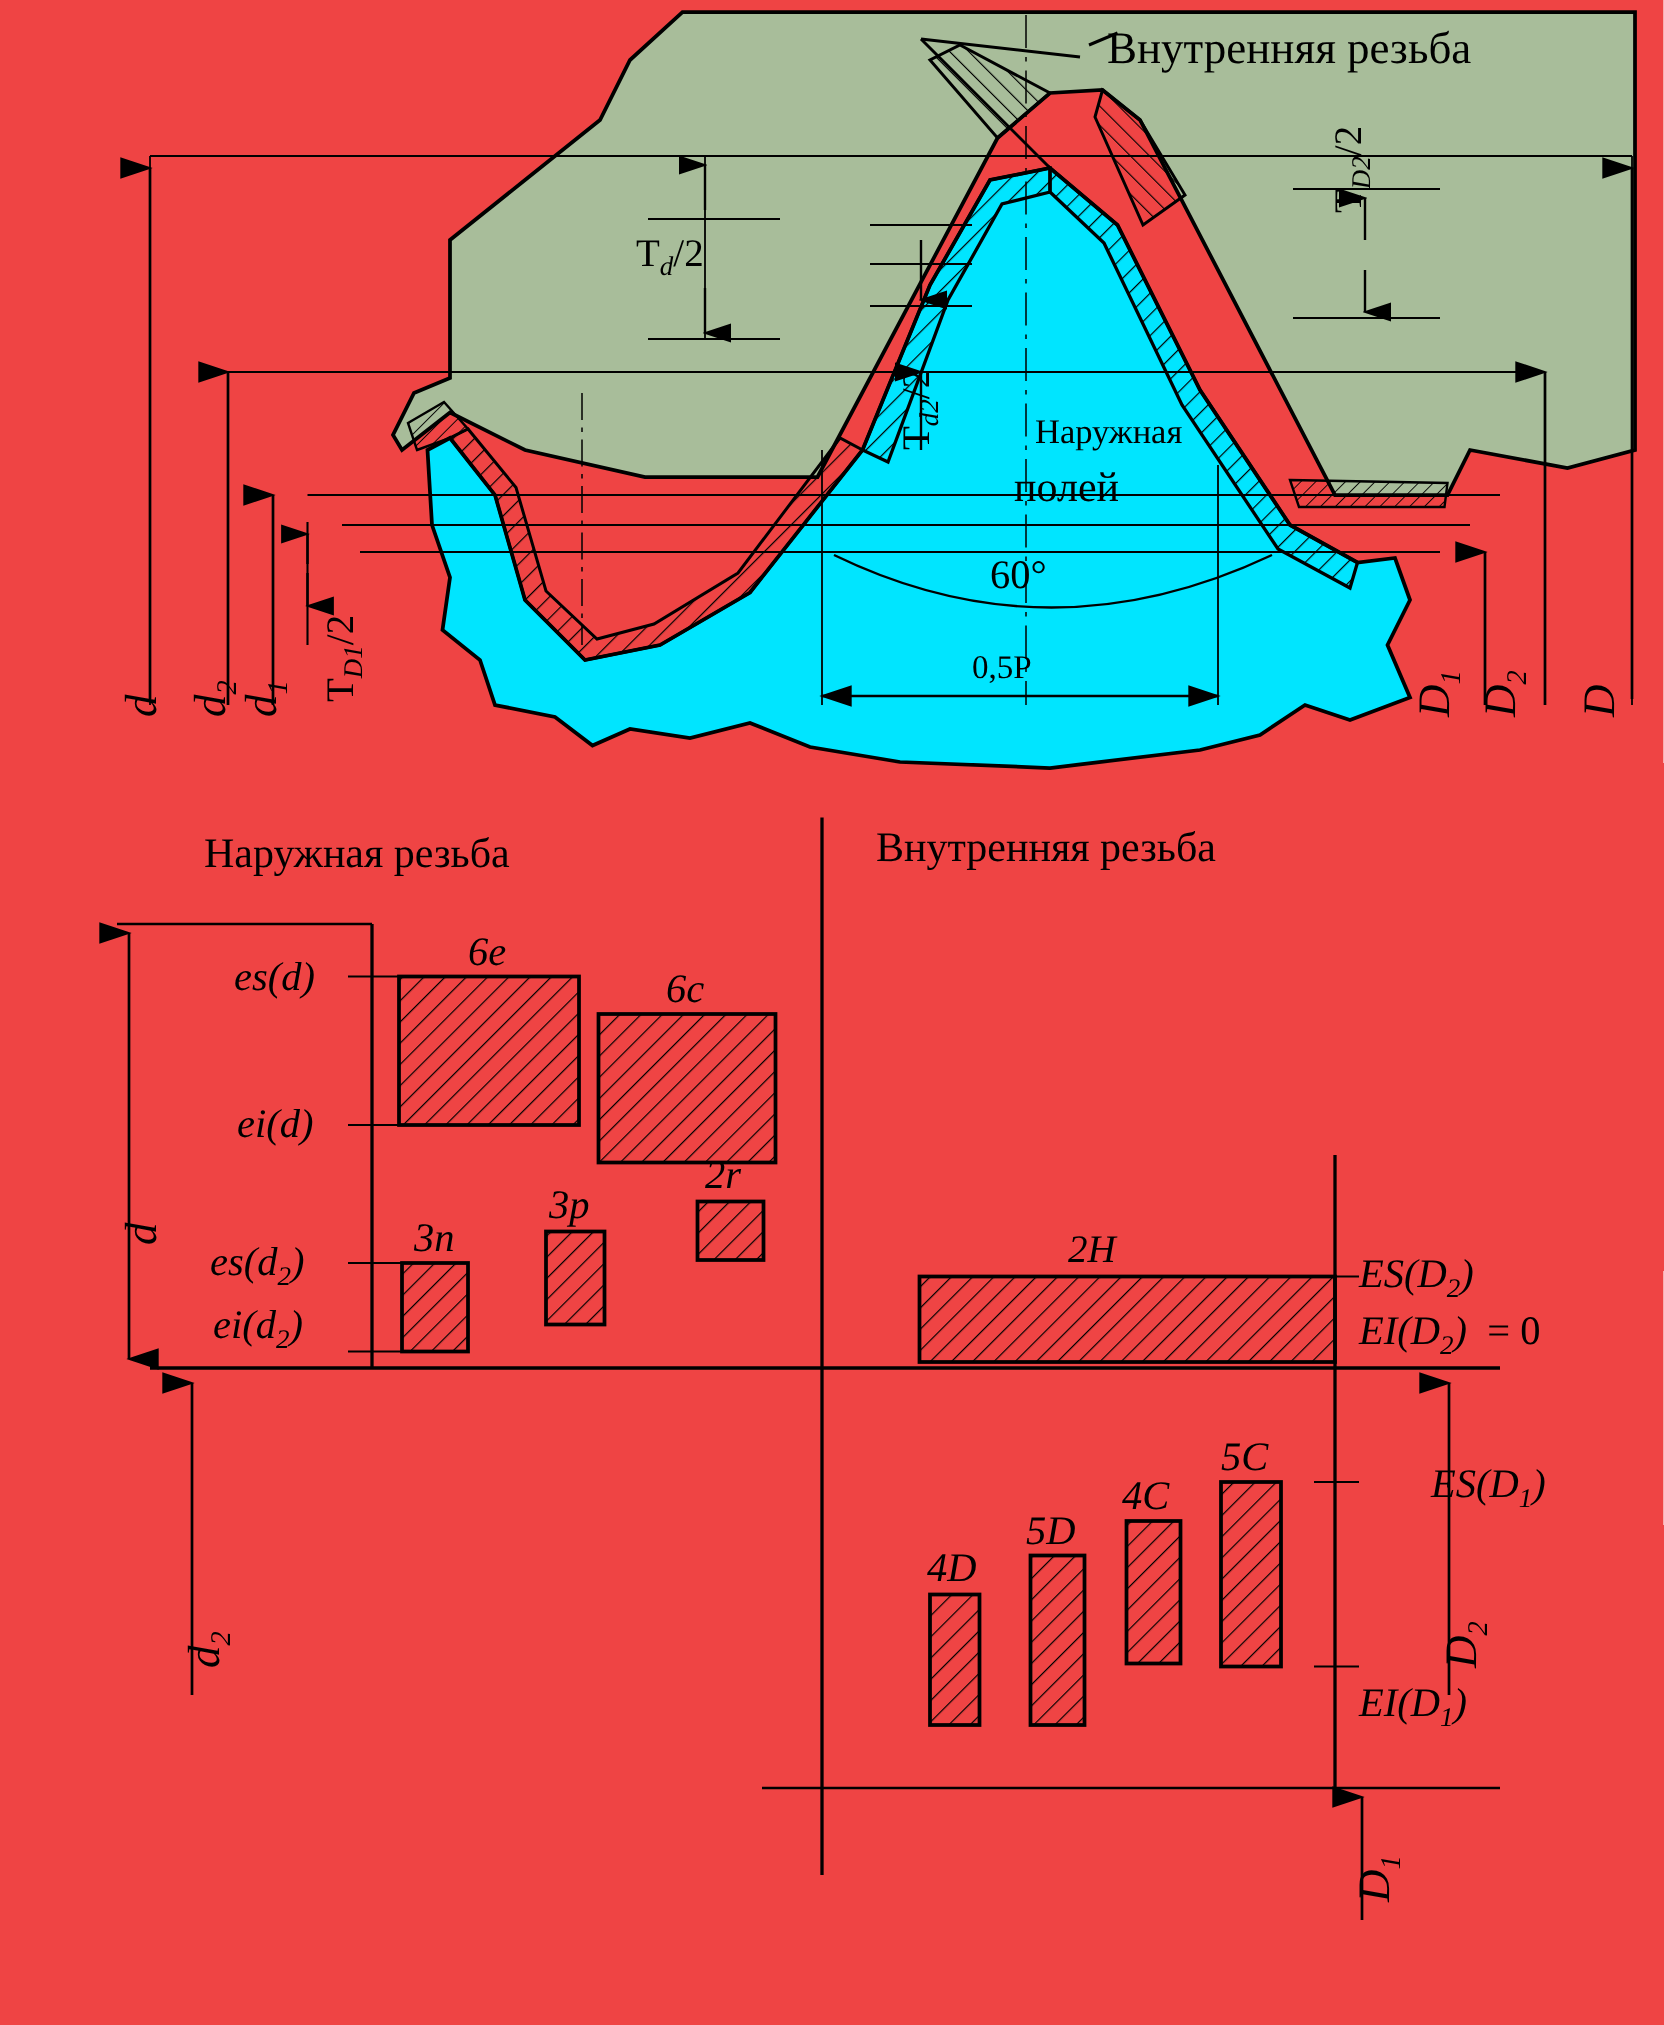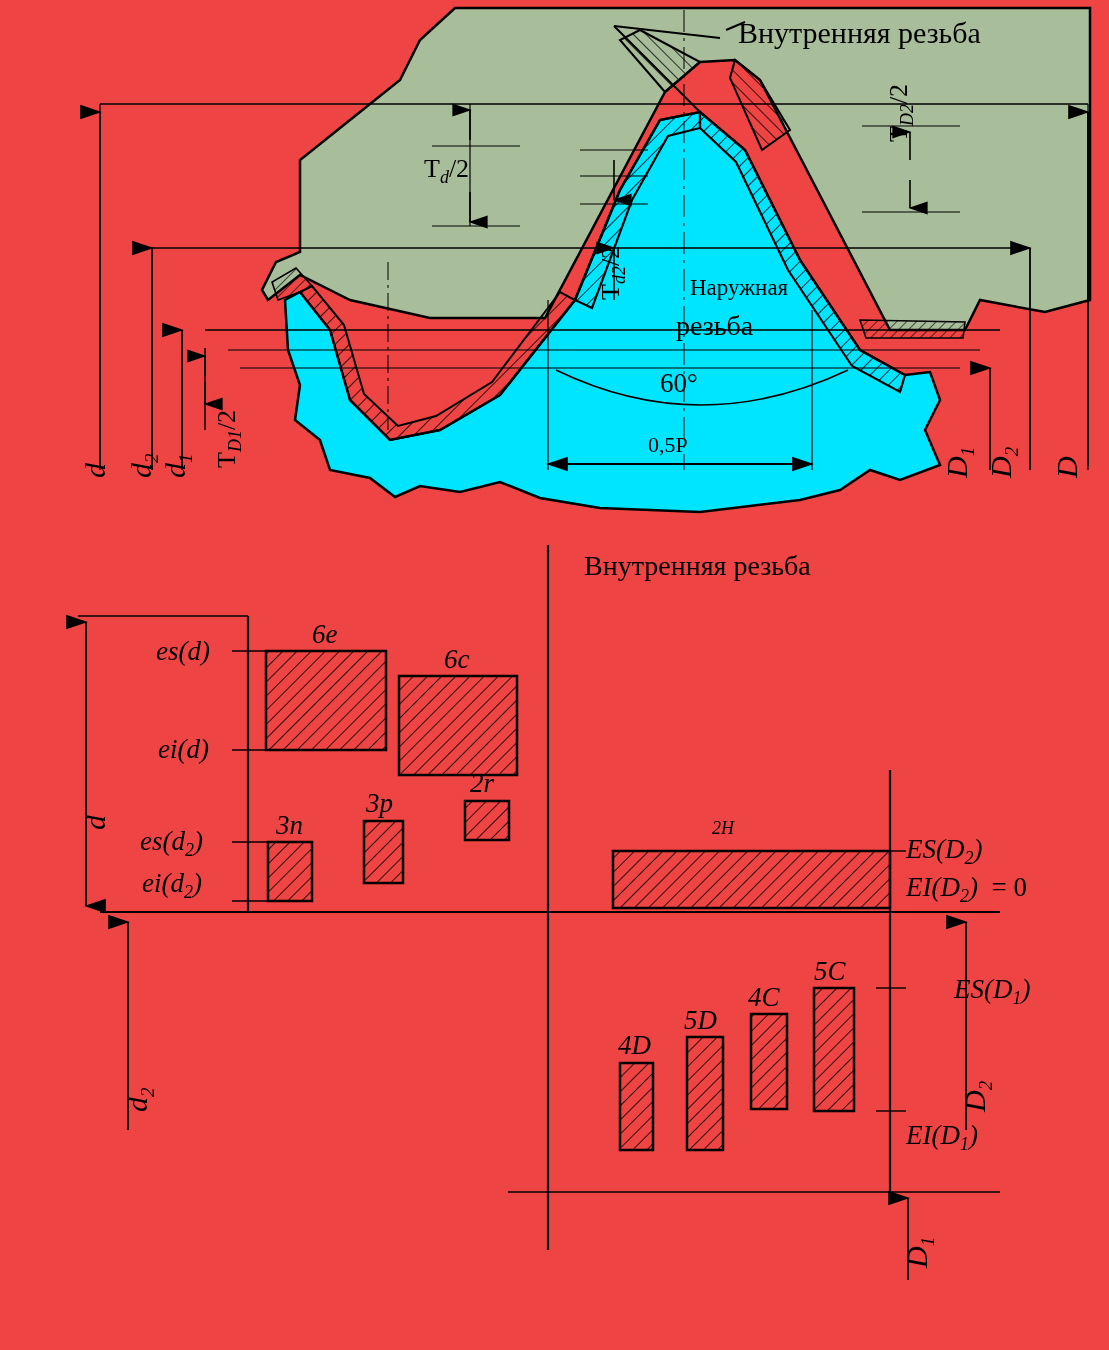--- a/index.html
+++ b/index.html
@@ -165,21 +165,21 @@
     <g>
       <rect x="751" y="1014" width="36" height="95" fill="url(#hatchR)" stroke="#000" stroke-width="2.5"></rect>
     </g>
     <g>
       <rect x="814" y="988" width="40" height="123" fill="url(#hatchR)" stroke="#000" stroke-width="2.5"></rect>
     </g>
   </svg>
 
   <div class="lbl" style="left:738px;top:16px;font-size:30px;">Внутренняя резьба</div>
   <div class="lbl" style="left:646px;top:275px;font-size:23px;margin-left:44px;">Наружная</div>
-  <div class="lbl" style="left:676px;top:310px;font-size:28px;">резьба</div>
+  <div class="lbl" style="left:676px;top:310px;font-size:28px;">полей</div>
   <div class="lbl" style="left:660px;top:368px;font-size:27px;">60°</div>
   <div class="lbl" style="left:648px;top:432px;font-size:22px;">0,5P</div>
 
   <div class="lbl" style="left:424px;top:154px;font-size:26px;">
     <span style="font-style:normal;">T</span><span style="font-size:18px;font-style:italic;vertical-align:sub;">d</span><span>/2</span>
   </div>
 
   <div class="lbl" style="left:884px;top:142px;font-size:26px;transform:rotate(-90deg);transform-origin:left top;">
     <span>T</span><span style="font-size:18px;font-style:italic;vertical-align:sub;">D2</span><span>/2</span>
   </div>
@@ -193,20 +193,21 @@
   </div>
 
   <div class="lbl ital" style="left:78px;top:478px;font-size:30px;transform:rotate(-90deg);transform-origin:left top;">d</div>
   <div class="lbl" style="left:124px;top:478px;font-size:30px;font-style:italic;transform:rotate(-90deg);transform-origin:left top;">d<span style="font-size:19px;vertical-align:sub;">2</span></div>
   <div class="lbl" style="left:158px;top:478px;font-size:30px;font-style:italic;transform:rotate(-90deg);transform-origin:left top;">d<span style="font-size:19px;vertical-align:sub;">1</span></div>
 
   <div class="lbl" style="left:940px;top:478px;font-size:30px;font-style:italic;transform:rotate(-90deg);transform-origin:left top;">D<span style="font-size:19px;vertical-align:sub;">1</span></div>
   <div class="lbl" style="left:984px;top:478px;font-size:30px;font-style:italic;transform:rotate(-90deg);transform-origin:left top;">D<span style="font-size:19px;vertical-align:sub;">2</span></div>
   <div class="lbl" style="left:1050px;top:478px;font-size:30px;font-style:italic;transform:rotate(-90deg);transform-origin:left top;">D</div>
 
+  <div class="lbl" style="left:136px;top:554px;font-size:28px;">Наружная резьба</div>
   <div class="lbl" style="left:584px;top:550px;font-size:28px;">Внутренняя резьба</div>
 
   <div class="lbl" style="left:78px;top:830px;font-size:30px;font-style:italic;transform:rotate(-90deg);transform-origin:left top;">d</div>
   <div class="lbl" style="left:120px;top:1112px;font-size:30px;font-style:italic;transform:rotate(-90deg);transform-origin:left top;">d<span style="font-size:19px;vertical-align:sub;">2</span></div>
   <div class="lbl" style="left:958px;top:1112px;font-size:30px;font-style:italic;transform:rotate(-90deg);transform-origin:left top;">D<span style="font-size:19px;vertical-align:sub;">2</span></div>
   <div class="lbl" style="left:900px;top:1268px;font-size:30px;font-style:italic;transform:rotate(-90deg);transform-origin:left top;">D<span style="font-size:19px;vertical-align:sub;">1</span></div>
 
   <div class="lbl" style="left:156px;top:636px;font-size:27px;font-style:italic;">es(d)</div>
   <div class="lbl" style="left:158px;top:734px;font-size:27px;font-style:italic;">ei(d)</div>
   <div class="lbl" style="left:140px;top:826px;font-size:27px;font-style:italic;">es(d<span style="font-size:18px;vertical-align:sub;">2</span>)</div>
@@ -216,19 +217,19 @@
   <div class="lbl" style="left:906px;top:872px;font-size:27px;font-style:italic;">EI(D<span style="font-size:18px;vertical-align:sub;">2</span>)&nbsp;&nbsp;<span style="font-style:normal;">= 0</span></div>
   <div class="lbl" style="left:906px;top:974px;font-size:27px;font-style:italic;margin-left:48px;">ES(D<span style="font-size:18px;vertical-align:sub;">1</span>)</div>
   <div class="lbl" style="left:906px;top:1094px;font-size:27px;font-style:italic;margin-top:26px;">EI(D<span style="font-size:18px;vertical-align:sub;">1</span>)</div>
 
   <div class="lbl ital" style="left:312px;top:619px;font-size:27px;">6e</div>
   <div class="lbl ital" style="left:444px;top:644px;font-size:27px;">6c</div>
   <div class="lbl ital" style="left:276px;top:810px;font-size:27px;">3n</div>
   <div class="lbl ital" style="left:366px;top:788px;font-size:27px;">3p</div>
   <div class="lbl ital" style="left:470px;top:768px;font-size:27px;">2r</div>
 
-  <div class="lbl ital" style="left:712px;top:818px;font-size:18px;text-align:center;">2H</div>
+  <div class="lbl ital" style="left:712px;top:818px;font-size:26px;text-align:center;">2H</div>
   <div class="lbl ital" style="left:618px;top:1030px;font-size:27px;">4D</div>
   <div class="lbl ital" style="left:684px;top:1005px;font-size:27px;">5D</div>
   <div class="lbl ital" style="left:748px;top:982px;font-size:27px;">4C</div>
   <div class="lbl ital" style="left:814px;top:956px;font-size:27px;">5C</div>
 
 </div>
 
 </body></html>

